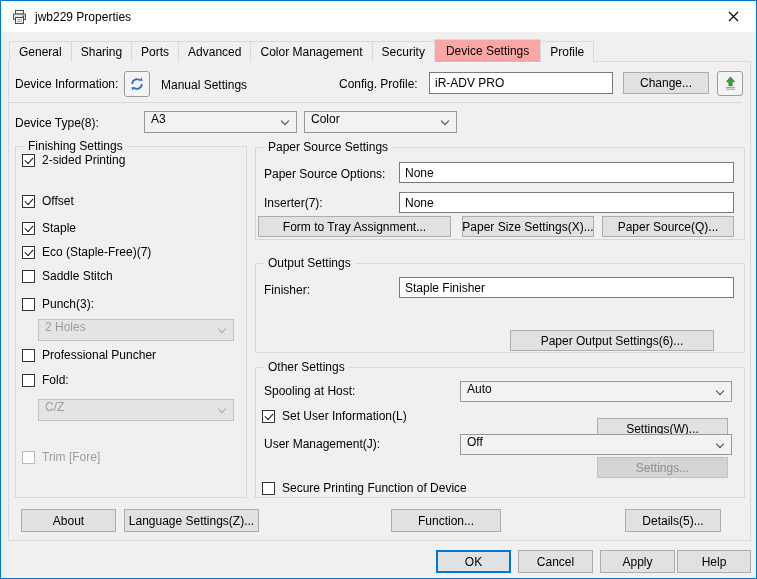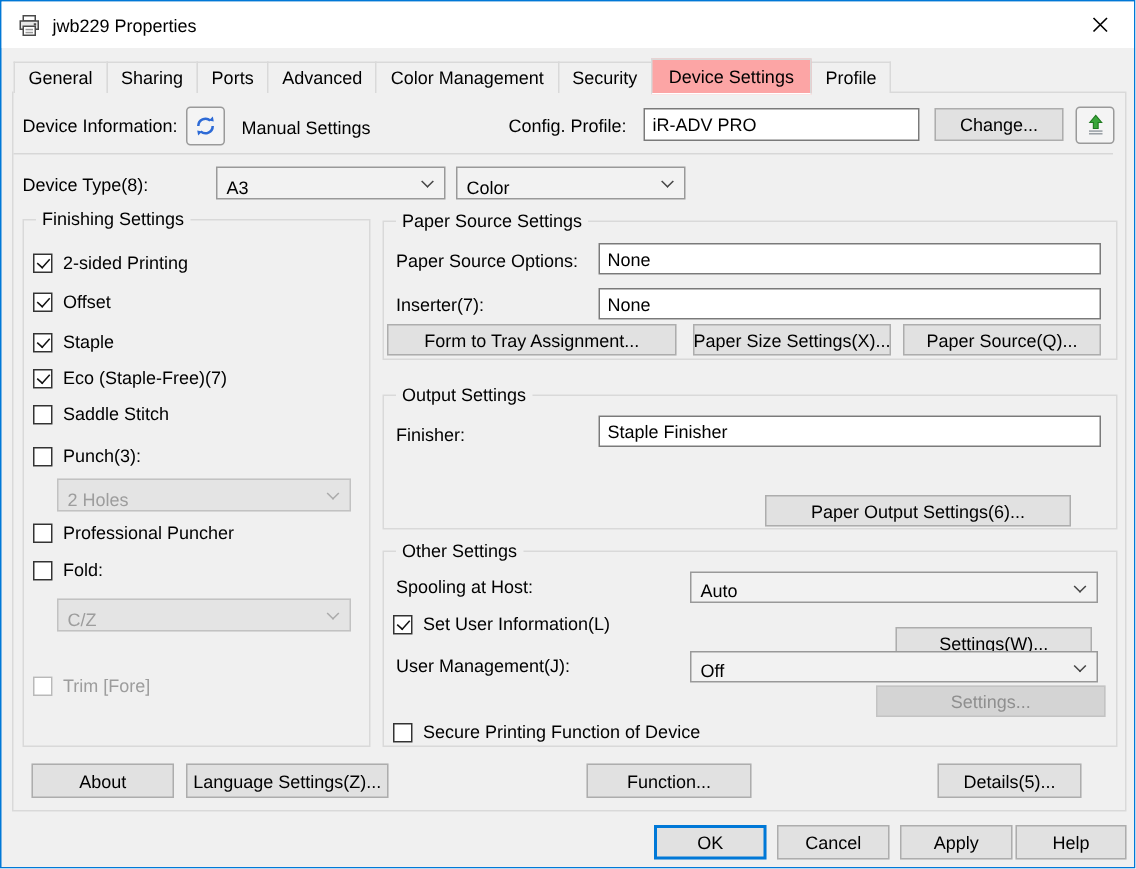--- a/index.html
+++ b/index.html
@@ -28,21 +28,21 @@
   
   .page{position:absolute;left:7px;top:60px;width:743px;height:480px;border:1px solid #d9d9d9;background:#f0f0f0;}
   .lbl{position:absolute;line-height:14px;white-space:nowrap;}
   .sep{position:absolute;left:8px;top:101px;width:733px;height:1px;background:#d7d7d7;}
   
   .tin{position:absolute;background:#fff;border:1px solid #7a7a7a;display:flex;align-items:center;padding:0 5px;white-space:nowrap;overflow:hidden;}
   .btn{position:absolute;background:#e1e1e1;border:1px solid #adadad;display:flex;align-items:center;justify-content:center;white-space:nowrap;cursor:default;}
   .btn.disabled{background:#d4d4d4;border-color:#c3c3c3;color:#8f8f8f;}
   .btn.default{border:2px solid #0078d7;}
   .iconbtn{position:absolute;background:#f4f4f4;border:1px solid #9a9a9a;border-radius:3px;display:flex;align-items:center;justify-content:center;}
-  .combo{position:absolute;background:#f2f2f2;border:1px solid #999;display:flex;align-items:flex-end;padding:0 6px;white-space:nowrap;}
+  .combo{position:absolute;background:#f2f2f2;border:1px solid #999;display:flex;align-items:flex-start;padding:0 6px;white-space:nowrap;}
   .combo .chev{position:absolute;right:8px;top:6px;width:6px;height:6px;border-right:1.5px solid #444;border-bottom:1.5px solid #444;transform:rotate(45deg);}
   .combo.disabled{background:#e4e4e4;border-color:#c2c2c2;color:#9d9d9d;}
   .combo.disabled .chev{border-color:#aaa;}
   .cbrow{position:absolute;display:flex;align-items:center;gap:7px;white-space:nowrap;}
   .cb{width:13px;height:13px;border:1px solid #333;background:#fff;position:relative;flex:0 0 auto;}
   .cb.on::after{content:"";position:absolute;left:2px;top:2px;width:7px;height:4px;border-left:1.6px solid #111;border-bottom:1.6px solid #111;transform:rotate(-48deg);}
   .cbrow.disabled .cb{border-color:#b9b9b9;}
   .cbrow.disabled span{color:#9d9d9d;}
   
   .grp{position:absolute;border:1px solid #d9d9d9;}
@@ -117,21 +117,21 @@
     <span>A3</span>
     <i class="chev"></i>
   </div>
   <div class="combo" style="left:303px;top:110px;width:153px;height:22px;">
     <span>Color</span>
     <i class="chev"></i>
   </div>
 
   <div class="grp" style="left:14px;top:145px;width:232px;height:352px;">
     <span class="legend">Finishing Settings</span>
-    <div class="cbrow" style="left:6px;top:21px;">
+    <div class="cbrow" style="left:6px;top:6px;">
       <i class="cb on"></i>
       <span>2-sided Printing</span>
     </div>
     <div class="cbrow" style="left:6px;top:47px;">
       <i class="cb on"></i>
       <span>Offset</span>
     </div>
     <div class="cbrow" style="left:6px;top:74px;">
       <i class="cb on"></i>
       <span>Staple</span>
@@ -214,21 +214,21 @@
       <span>Set User Information(L)</span>
     </div>
     <div class="btn" style="left:341px;top:38px;width:131px;height:21px;margin-top:12px;">
       <span>Settings(W)...</span>
     </div>
     <span class="lbl" style="left:8px;top:69px;">User Management(J):</span>
     <div class="combo" style="left:204px;top:66px;width:272px;height:21px;">
       <span>Off</span>
       <i class="chev"></i>
     </div>
-    <div class="btn disabled" style="left:328px;top:89px;width:153px;height:21px;">
+    <div class="btn disabled" style="left:341px;top:89px;width:131px;height:21px;">
       <span>Settings...</span>
     </div>
     <div class="cbrow" style="left:6px;top:113px;">
       <i class="cb"></i>
       <span>Secure Printing Function of Device</span>
     </div>
   </div>
 
   <div class="btn" style="left:20px;top:508px;width:95px;height:23px;">
     <span>About</span>

